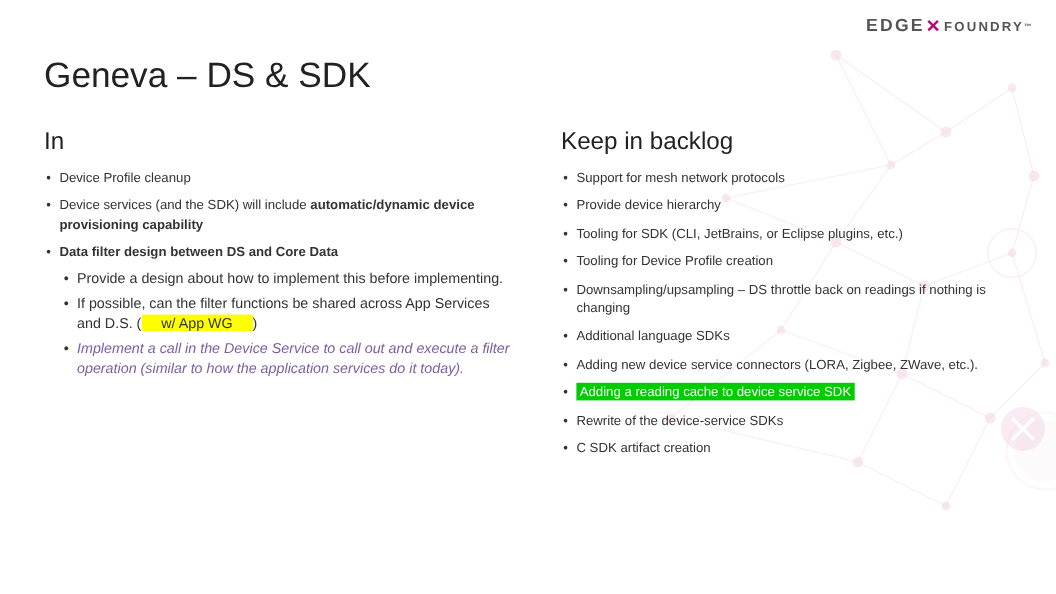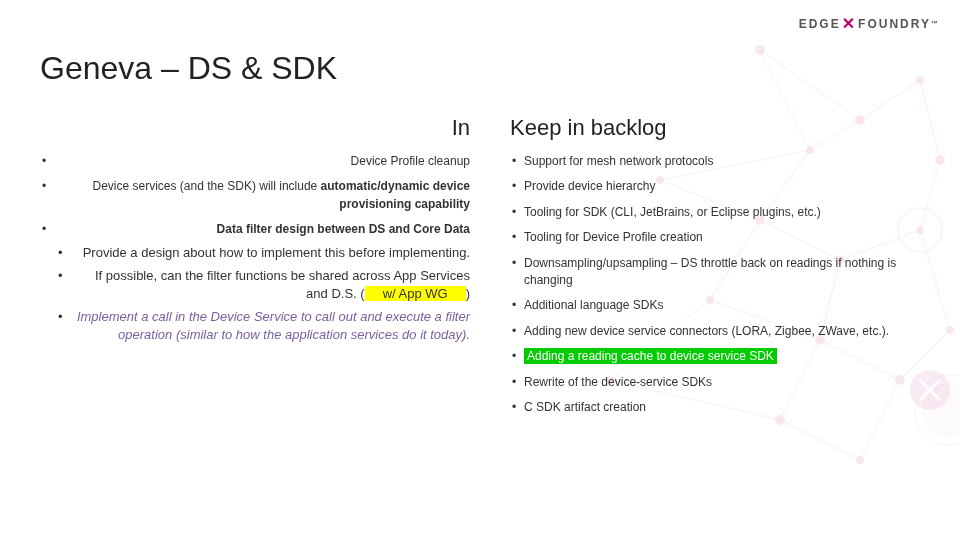--- a/index.html
+++ b/index.html
@@ -33,21 +33,21 @@
       font-size: 11px;
       font-weight: bold;
       letter-spacing: 2px;
       color: #333;
     }
 
     .logo-edge {
       color: #555;
       font-weight: bold;
       letter-spacing: 2px;
-      font-size: 12px;
+      font-size: 16px;
       text-align: right;
     }
 
     .logo-x {
       color: #c0006e;
       font-size: 16px;
       font-weight: bold;
       margin: 0 1px;
     }
 
@@ -83,21 +83,20 @@
 
     
     .columns {
       display: flex;
       gap: 40px;
     }
 
     .col-left {
       flex: 1;
       min-width: 0;
-      text-align: right;
     }
 
     .col-right {
       flex: 1;
       min-width: 0;
     }
 
     
     .section-heading {
       font-size: 22px;

